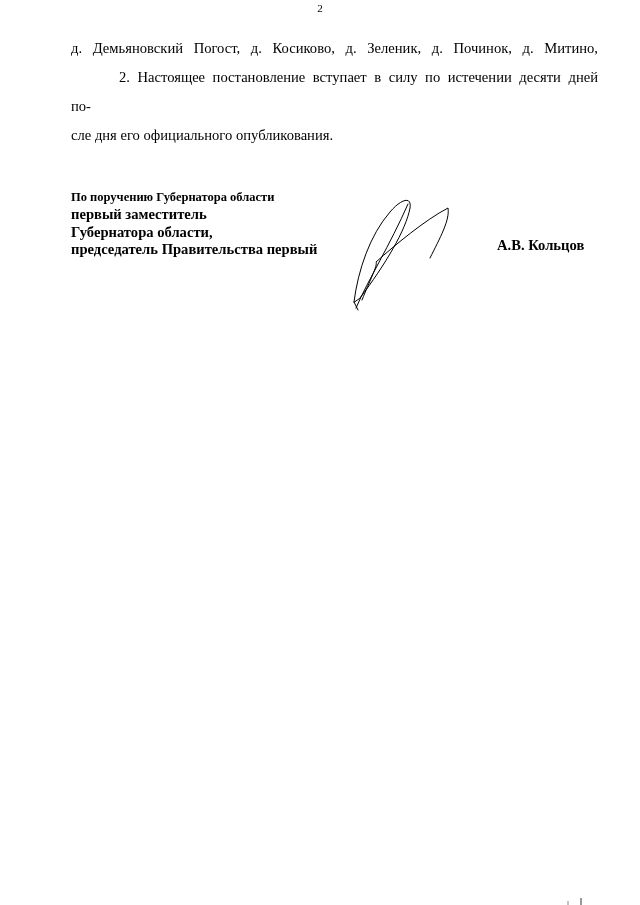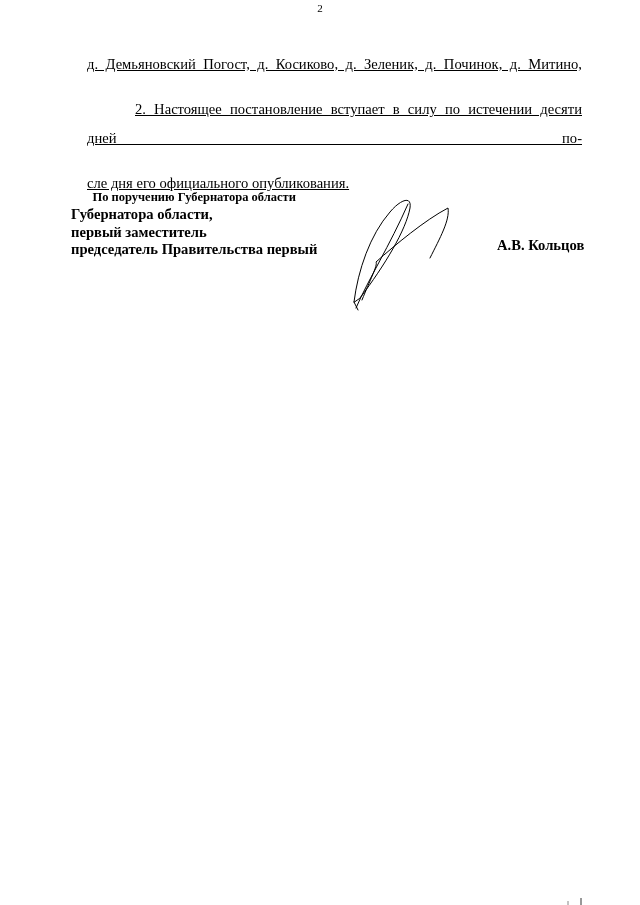--- a/index.html
+++ b/index.html
@@ -1,44 +1,44 @@
 <!DOCTYPE html>
 <html><head>
 <meta charset="utf-8">
 <style>
   html, body { margin: 0; padding: 0; background: #fff; }
   body { width: 640px; height: 905px; position: relative; overflow: hidden;
          font-family: "Liberation Serif", "DejaVu Serif", serif; color: #000; }
   .page-num { position: absolute; top: 2px; left: 0; width: 640px; text-align: center; font-size: 11px; }
   .body-text { position: absolute; left: 71px; width: 527px; top: 34px; font-size: 14.6px; line-height: 29px; }
-  .body-text p { margin: 16px; text-align: justify; text-decoration: underline; }
+  .body-text p { margin: 0; text-align: justify; }
   .line-just { text-align-last: justify; word-spacing: 2px; }
   .indent { text-indent: 48px; }
   .sig-block { position: absolute; left: 71px; top: 188px; font-weight: bold; }
-  .sig-small { font-size: 12.5px; line-height: 18px; text-align: center; }
+  .sig-small { font-size: 12.5px; line-height: 18px; }
   .sig-line { font-size: 14.6px; line-height: 17.5px; }
   .signer-name { position: absolute; left: 497px; top: 237px; font-weight: bold; font-size: 14.6px; }
   .signature { position: absolute; left: 340px; top: 190px; width: 120px; height: 125px; }
   .corner-marks { position: absolute; left: 566px; top: 898px; width: 20px; height: 7px; }
 </style>
 </head>
 <body>
 
 <div class="page-num">2</div>
 
 <div class="body-text">
   <p class="line-just">д. Демьяновский Погост, д. Косиково, д. Зеленик, д. Починок, д. Митино,</p>
   <p class="indent line-just">2. Настоящее постановление вступает в силу по истечении десяти дней по-</p>
   <p>сле дня его официального опубликования.</p>
 </div>
 
 <div class="sig-block">
   <div class="sig-small">По поручению Губернатора области</div>
+  <div class="sig-line">первый заместитель</div>
   <div class="sig-line">Губернатора области,</div>
-  <div class="sig-line">первый заместитель</div>
   <div class="sig-line">председатель Правительства первый</div>
 </div>
 
 <svg class="signature" viewBox="0 0 120 125" fill="none" stroke="#000" stroke-width="1" stroke-linecap="round">
   <path d="M14 112 C 18 80, 30 45, 50 22 C 60 10, 72 5, 70 18 C 66 40, 45 75, 20 108 Z"></path>
   <path d="M16 118 C 28 90, 50 55, 68 14"></path>
   <path d="M22 110 C 30 90, 38 75, 36 72 C 55 55, 85 30, 108 18 C 110 30, 100 48, 90 68"></path>
   <path d="M14 112 L 18 120"></path>
 </svg>
 

